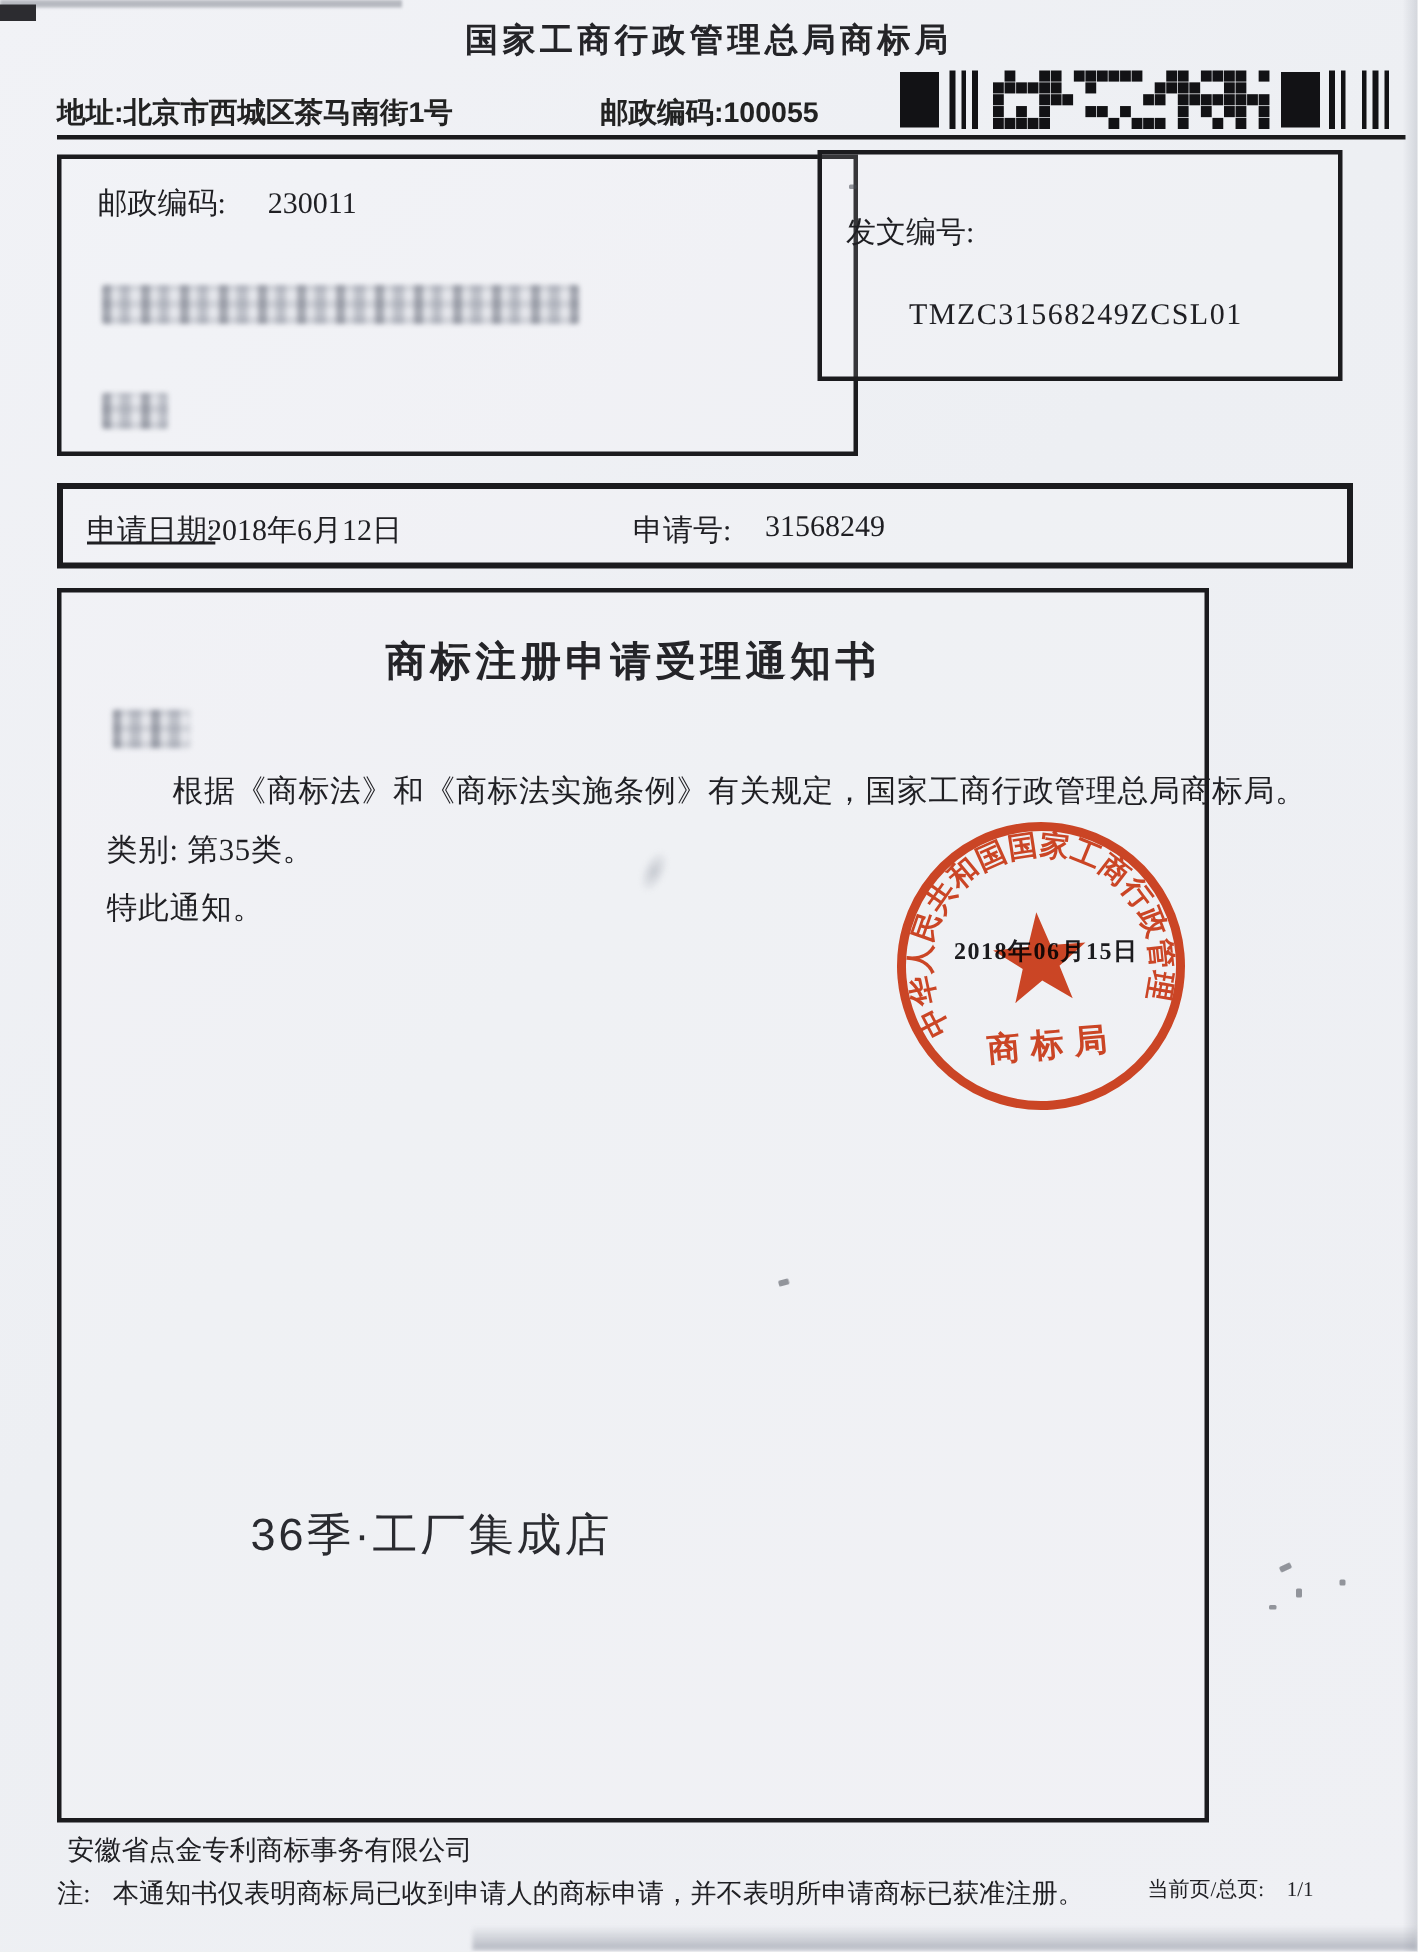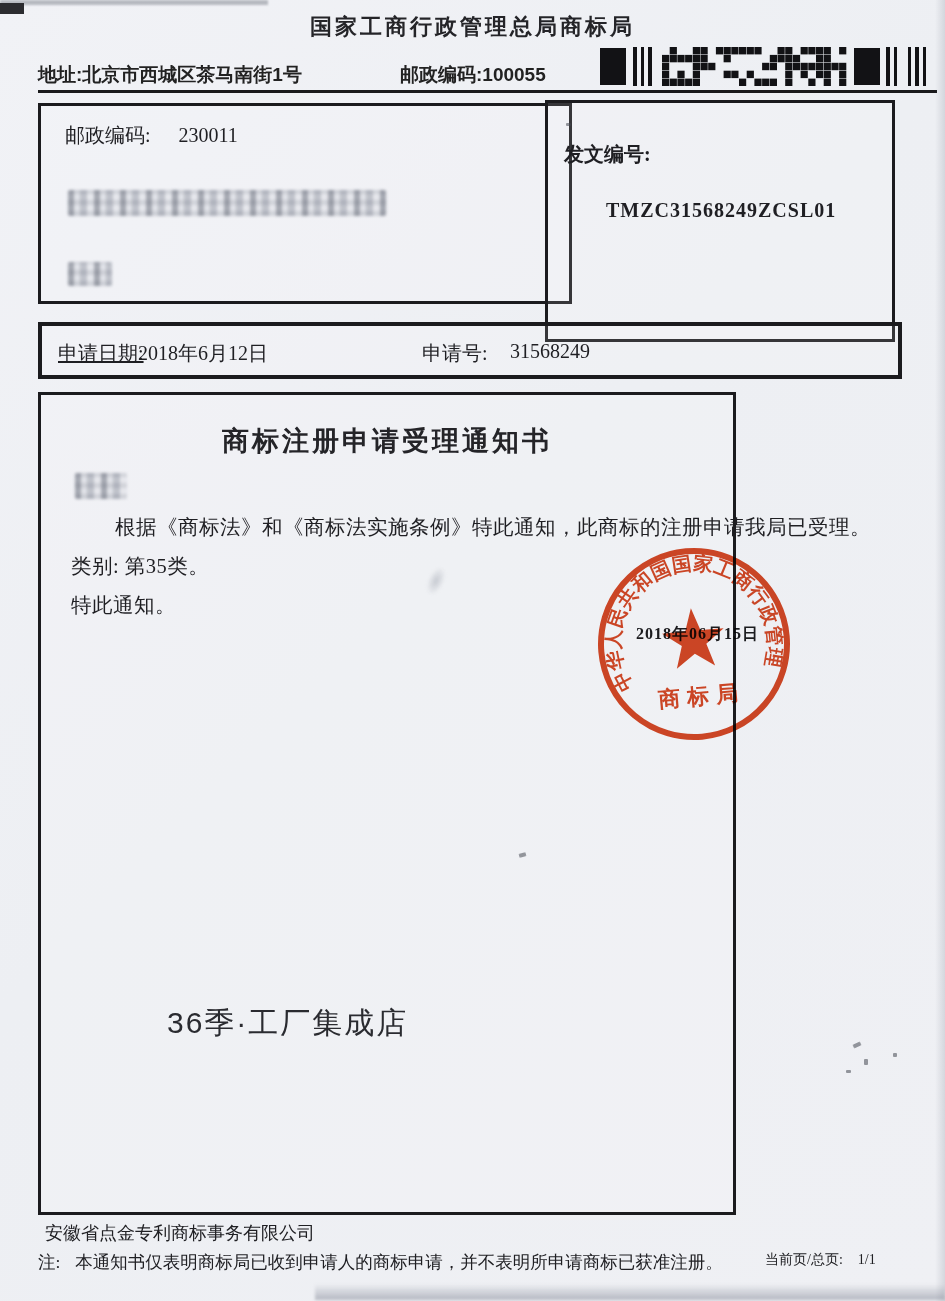--- a/index.html
+++ b/index.html
@@ -23,23 +23,23 @@
     font-family:"Liberation Sans","DejaVu Sans",sans-serif; font-weight:700;
     font-size:19px; color:#222; }
   .addr { position:absolute; left:38px; top:2px; }
   .postal { position:absolute; left:400px; top:2px; }
   .barcode { position:absolute; left:600px; top:46px; width:332px; height:42px; }
   .header-rule { position:absolute; left:38px; top:90px; width:899px; height:3px;
     background:#1a1a1c; }
   
   .box { position:absolute; border:3px solid #1b1b1e; background:rgba(255,255,255,0.12); }
   .recipient-box { left:38px; top:103px; width:534px; height:201px; }
-  .docnum-box   { left:545px; top:100px; width:350px; height:242px;font-weight:bold; }
+  .docnum-box   { left:545px; top:100px; width:350px; height:154px; }
   .app-bar      { left:38px; top:322px; width:864px; height:57px; border-width:4px; }
-  .main-box     { left:38px; top:392px; width:698px; height:823px; }
+  .main-box     { left:38px; top:392px; width:768px; height:823px; }
   .label-val { font-size:20px; position:absolute; white-space:nowrap; }
   .gap { display:inline-block; width:28px; }
   
   .redacted {
     position:absolute; border-radius:2px;
     background-image:
       repeating-linear-gradient(90deg, rgba(110,115,128,.55) 0 6px, rgba(205,208,215,.30) 6px 12px,
         rgba(145,150,162,.48) 12px 19px, rgba(222,224,230,.28) 19px 26px),
       repeating-linear-gradient(0deg, rgba(135,140,152,.35) 0 5px, rgba(214,216,222,.30) 5px 11px);
     filter:blur(1.6px);
@@ -200,21 +200,21 @@
     <span class="label-val" style="left:96px; top:14px;">2018年6月12日</span>
     <span class="label-val" style="left:380px; top:14px;">申请号:</span>
     <span class="label-val" style="left:468px; top:14px;">31568249</span>
   </div>
 
   <div class="box main-box">
     <div class="notice-title">商标注册申请受理通知书</div>
 
     <div class="redacted" style="left:34px; top:78px; width:52px; height:26px;"></div>
 
-    <span class="body-line" style="left:74px; top:118px;">根据《商标法》和《商标法实施条例》特此通知，此商标的注册申请我局已受理。</span>
+    <span class="body-line" style="left:74px; top:118px;">根据《商标法》和《商标法实施条例》有关规定，国家工商行政管理总局商标局。</span>
     <span class="body-line" style="left:30px; top:157px;">类别: 第35类。</span>
     <span class="body-line" style="left:30px; top:196px;">特此通知。</span>
 
     <span class="trademark">36季·工厂集成店</span>
   </div>
 
   <svg class="stamp" viewBox="0 0 200 200">
     <circle cx="100" cy="100" r="93" fill="none" stroke-width="6" stroke="#d63d18"></circle>
     <defs>
       <path id="ringPath" d="M 35.9 137 A 74 74 0 1 1 164.1 137" fill="none"></path>

